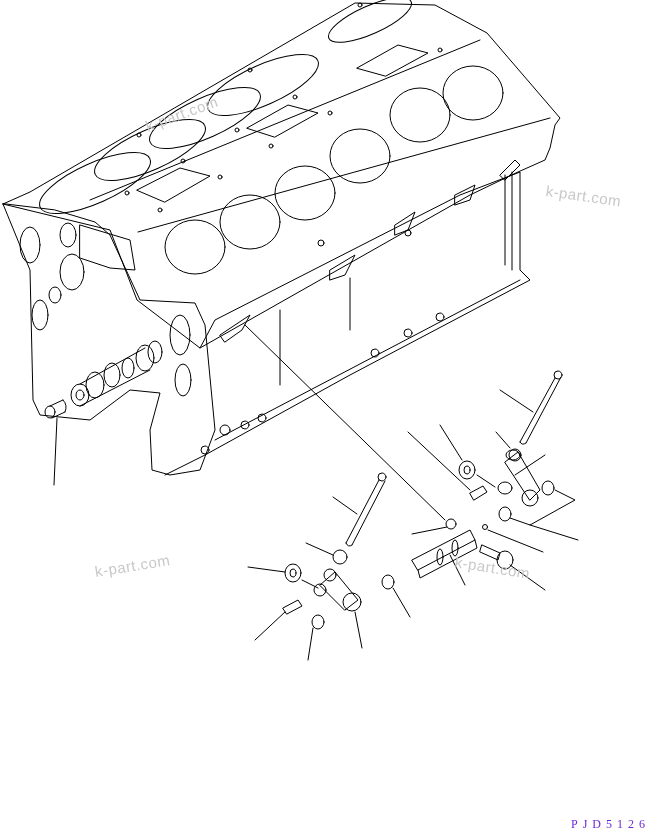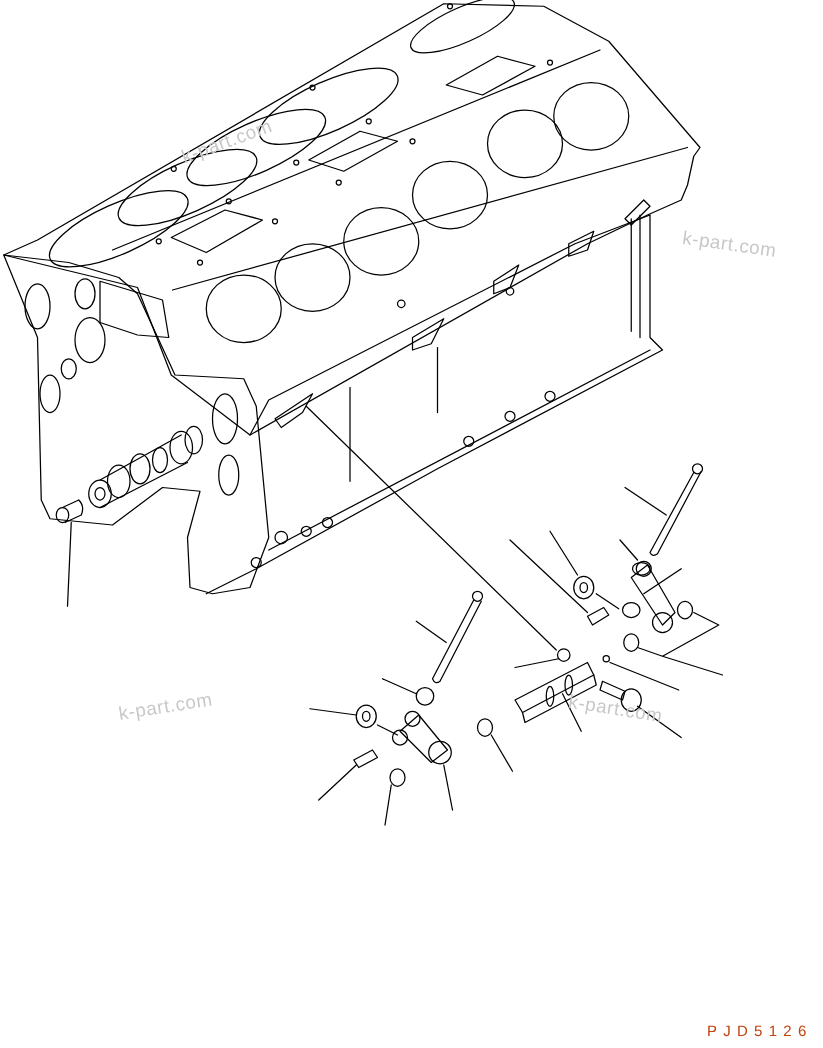--- a/index.html
+++ b/index.html
@@ -1,20 +1,20 @@
 <!DOCTYPE html>
 <html><head>
 <meta charset="utf-8">
 <style>
   html, body { margin:0; padding:0; background:#ffffff; }
   body { width:658px; height:838px; position:relative; overflow:hidden; font-family:"Liberation Sans", sans-serif; }
   #diagram { position:absolute; left:0; top:0; width:658px; height:838px; }
   .ln { fill:none; stroke:#000; stroke-width:1; stroke-linejoin:round; stroke-linecap:round; }
   .wm { position:absolute; color:#c8c8c8; font-family:"Liberation Sans", sans-serif; font-size:15px; letter-spacing:0.5px; white-space:nowrap; transform-origin:left center; }
-  .code { position:absolute; right:8px; bottom:6px; font-family:Liberation Sans, sans-serif; font-size:12px; letter-spacing:5px; color:#c2410c; }
+  .code { position:absolute; right:8px; bottom:6px; font-family:Liberation Serif, serif; font-size:12px; letter-spacing:5px; color:#6d28d9; }
 </style>
 </head>
 <body>
 
 <svg id="diagram" viewBox="0 0 658 838" xmlns="http://www.w3.org/2000/svg">
 
   <g>
 
     <path class="ln" d="M3,204 L30,192 L355,3 L435,5 L487,33 L560,118 L555,125 L550,148 L545,160 L518,172 L470,195 L200,348 L137,300 L110,230 L3,204 Z"></path>
 

